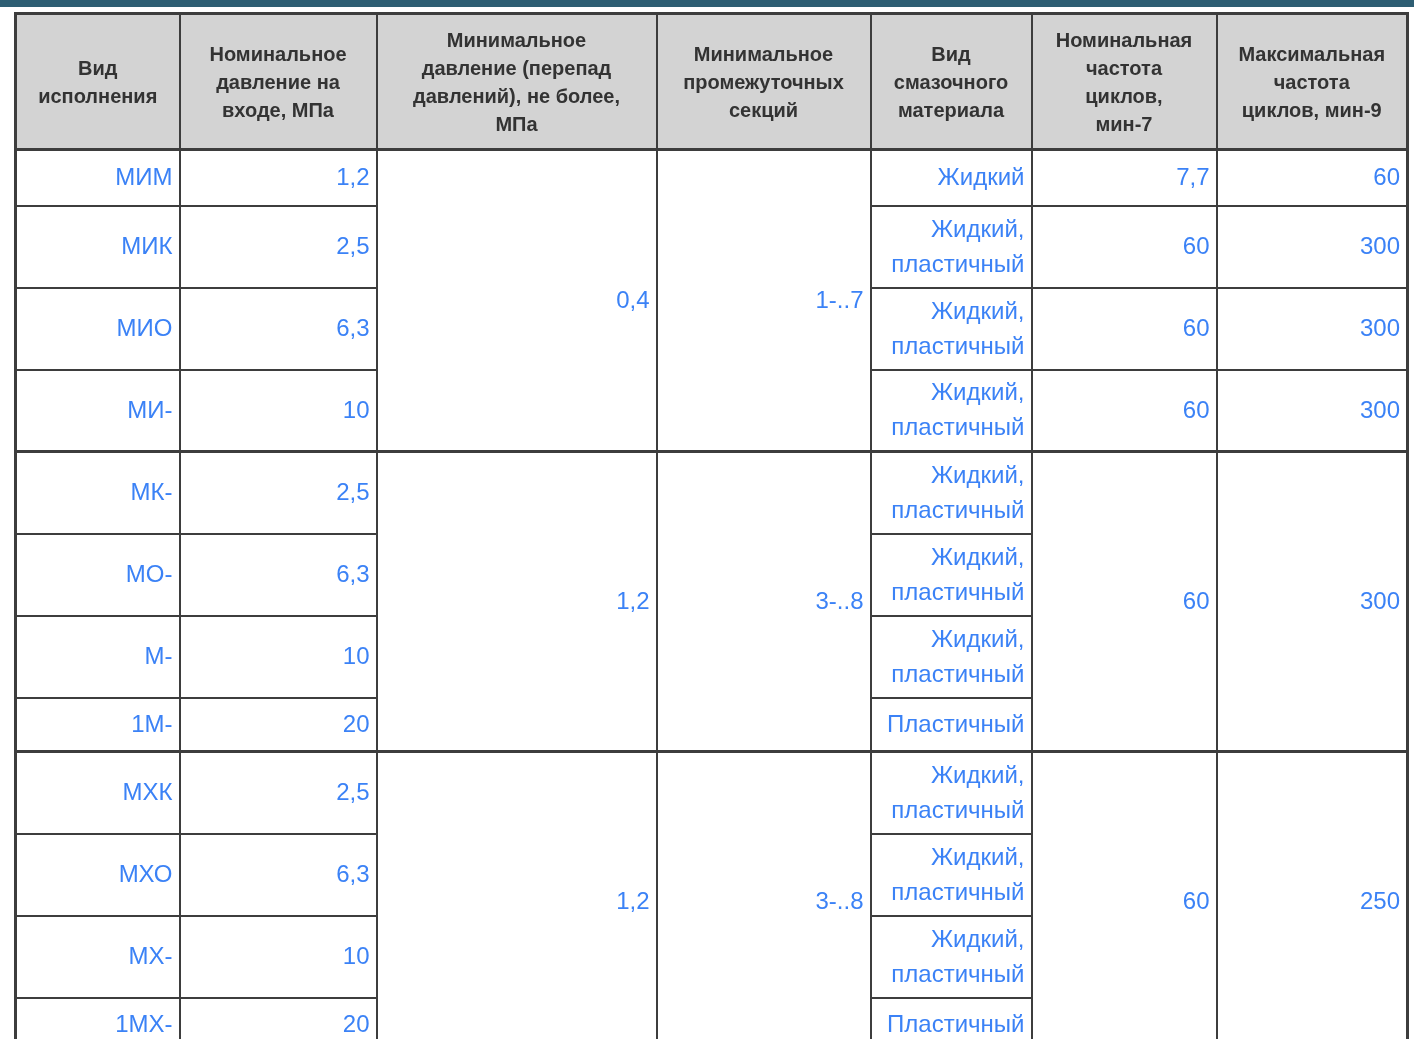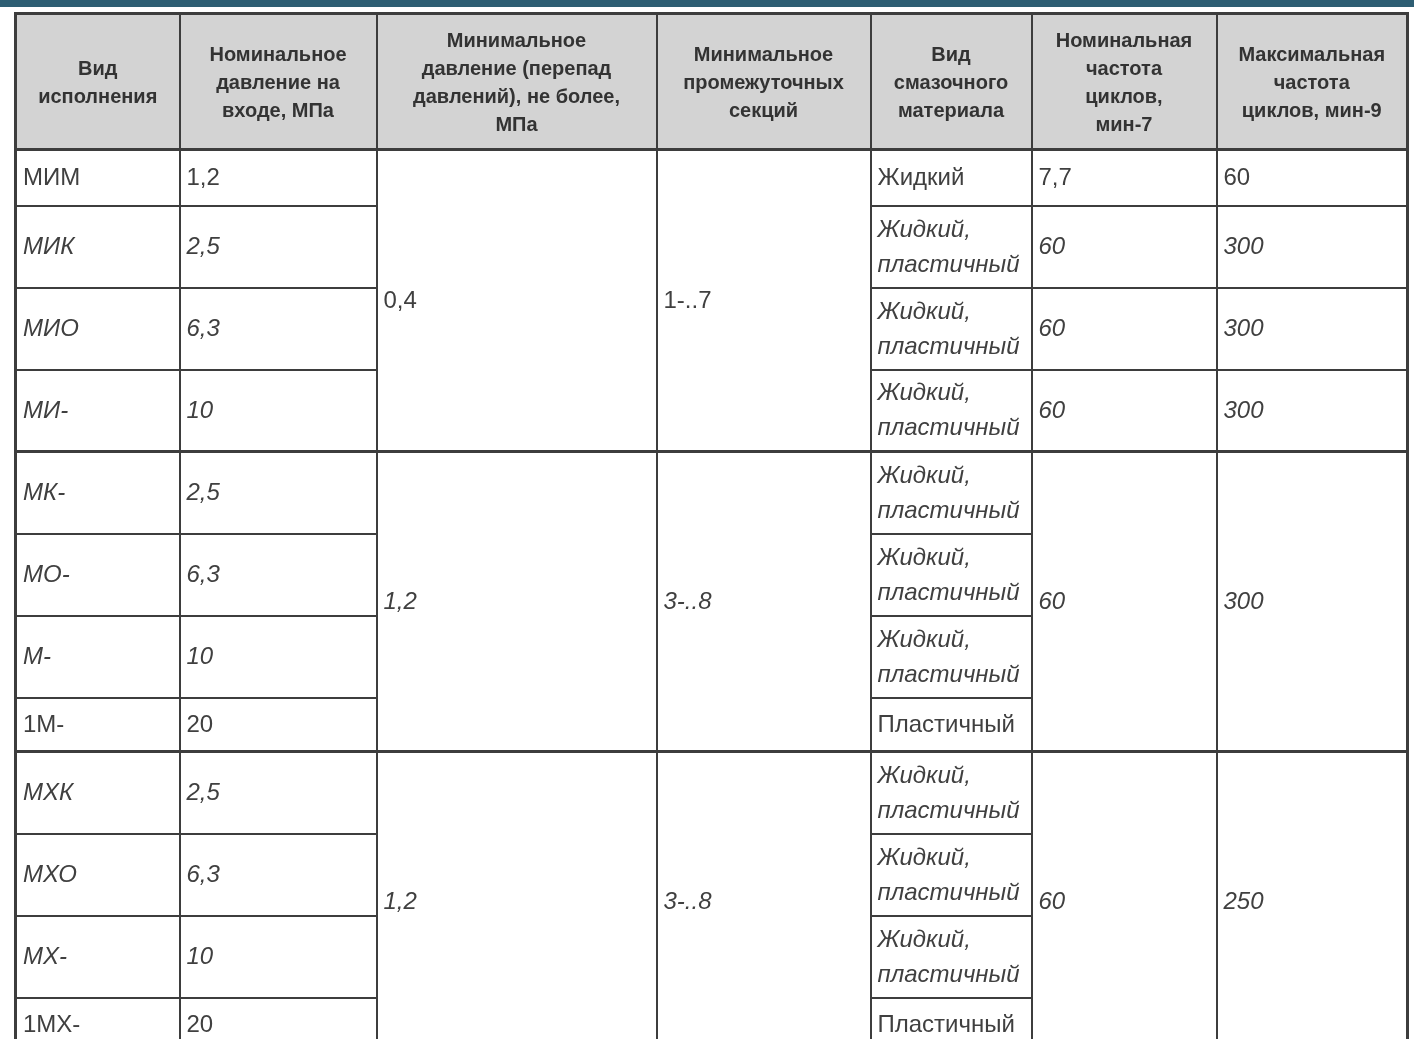--- a/index.html
+++ b/index.html
@@ -43,43 +43,43 @@
     font-size: 20px;
     font-weight: bold;
     text-align: center;
     vertical-align: middle;
     line-height: 1.4;
     white-space: pre-line;
     padding: 4px 12px;
     border-bottom-width: 3px;
   }
   table.specs td {
-    color: #404040;
+    color: #3b82f6;
     font-size: 24px;
     font-weight: normal;
-    text-align: left;
+    text-align: right;
     vertical-align: middle;
     line-height: 1.45;
     padding: 2px 6px;
     background: #ffffff;
   }
   td.type-cell {
     text-align: left;
     padding-left: 40px;
   }
   td.lub-cell {
     border-width: 3px;
     padding: 2px 2px;
   }
   tr.group-start td {
     border-top-width: 3px;
   }
   tr.h136 { height: 136px; }
   tr.r56  { height: 56px; }
-  tr.r82  { height: 82px; font-style: italic; }
+  tr.r82  { height: 82px; }
   tr.r54  { height: 54px; }
 </style>
 </head>
 <body>
 
 <div class="page">
   <div class="top-bar"></div>
 
   <table class="specs">
     <colgroup>

